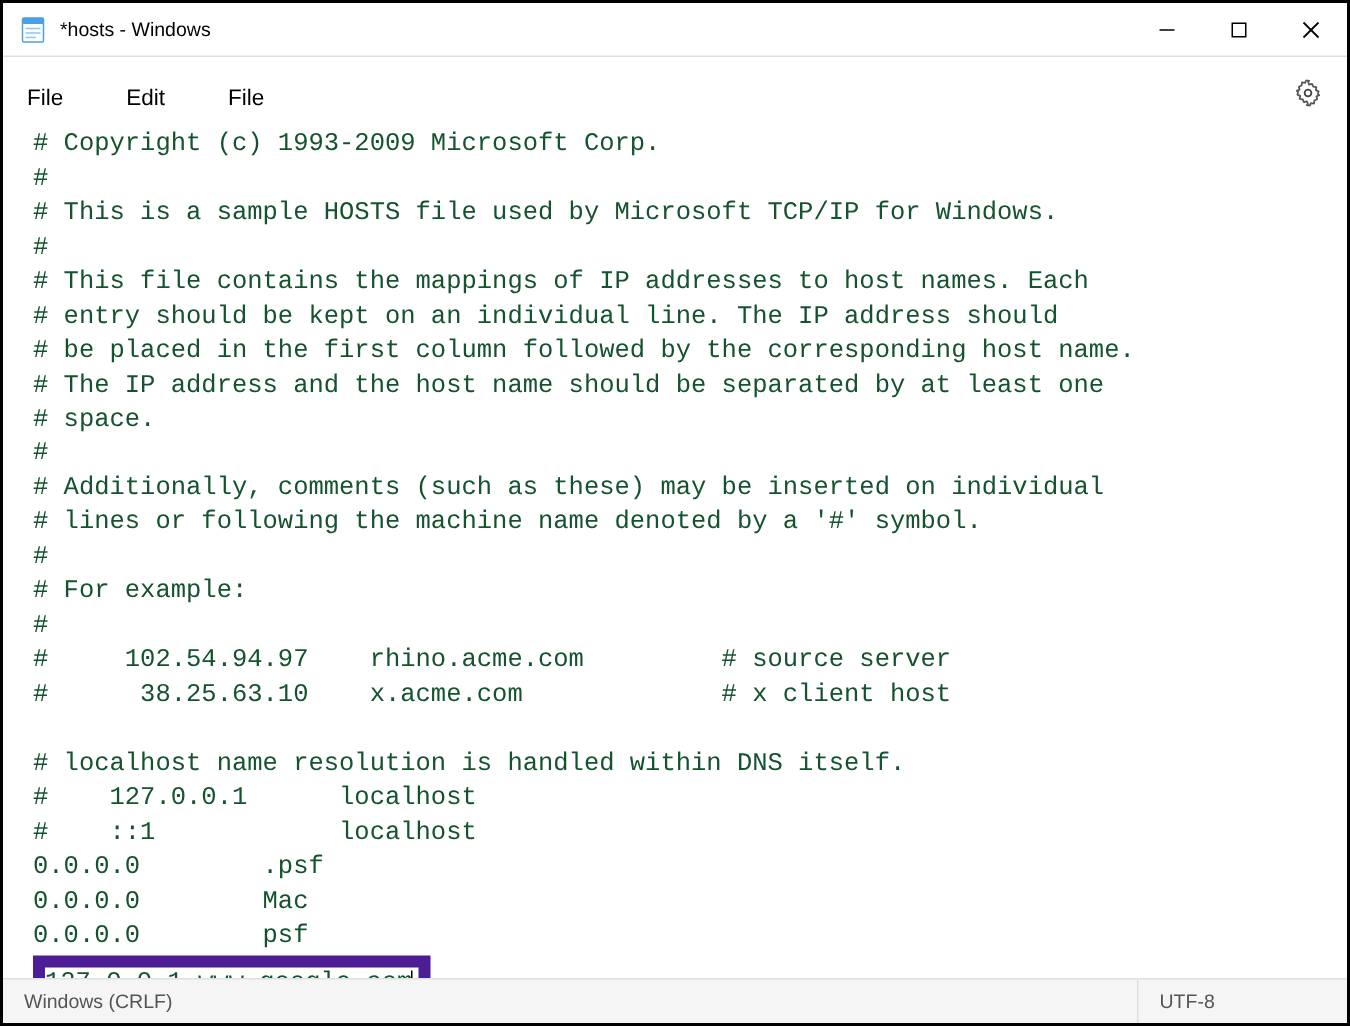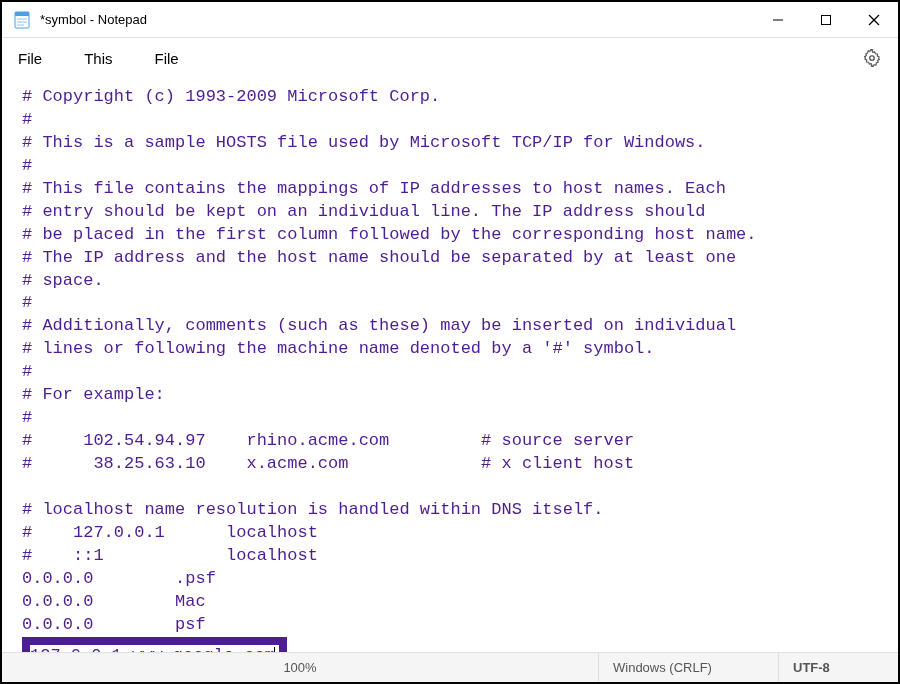--- a/index.html
+++ b/index.html
@@ -41,21 +41,21 @@
     align-items: center;
     justify-content: center;
     font-size: 14px;
     color: #000;
     cursor: pointer;
   }
   .win-btn svg { display: block; }
   .menu-bar {
     height: 40px;
     display: flex;
-    align-items: center;
+    align-items: flex-end;
     padding: 0 10px;
     gap: 30px;
     background: #fff;
   }
   .menu-item {
     font-size: 15px;
     color: #000;
     cursor: pointer;
     padding: 4px 6px;
   }
@@ -66,21 +66,21 @@
     cursor: pointer;
     color: #333;
   }
   .editor {
     flex: 1;
     padding: 8px 20px;
     font-family: Consolas, "Courier New", monospace;
     font-size: 17px;
     line-height: 1.35;
     white-space: pre;
-    color: #4c1d95;
+    color: #14532d;
     overflow: hidden;
     position: relative;
   }
   .hl {
     border: 8px solid #4c1d95;
     padding: 0 4px 0 0;
     display: inline-block;
   }
   .caret {
     display: inline-block;
@@ -101,36 +101,36 @@
   .status-cell {
     padding: 0 14px;
     border-left: 1px solid #ddd;
     height: 100%;
     display: flex;
     align-items: center;
   }
   .status-cell:first-child { border-left: none; flex: 1; }
   .status-cell.zoom { width: 130px; justify-content: center; }
   .status-cell.eol { width: 180px; }
-  .status-cell.enc { width: 120px; font-weight: bold; }
+  .status-cell.enc { width: 140px; }
 </style>
 </head>
 <body>
 
 <div class="title-bar">
   <div class="icon">
     <svg width="18" height="18" viewBox="0 0 18 18">
       <rect x="2" y="1" width="14" height="16" rx="1" fill="#ffffff" stroke="#4aa0e6" stroke-width="1"></rect>
       <rect x="2" y="1" width="14" height="4" rx="1" fill="#4aa0e6"></rect>
       <line x1="4" y1="8" x2="14" y2="8" stroke="#8bc5f0" stroke-width="1"></line>
       <line x1="4" y1="11" x2="14" y2="11" stroke="#8bc5f0" stroke-width="1"></line>
       <line x1="4" y1="14" x2="11" y2="14" stroke="#8bc5f0" stroke-width="1"></line>
     </svg>
   </div>
-  <div class="title">*symbol - Notepad</div>
+  <div class="title">*hosts - Windows</div>
   <div class="win-controls">
     <div class="win-btn">
       <svg width="12" height="12" viewBox="0 0 12 12">
           <line x1="1" y1="6" x2="11" y2="6" stroke="#000" stroke-width="1"></line>
         </svg>
     </div>
     <div class="win-btn">
       <svg width="12" height="12" viewBox="0 0 12 12">
           <rect x="1.5" y="1.5" width="9" height="9" fill="none" stroke="#000" stroke-width="1"></rect>
         </svg>
@@ -139,30 +139,29 @@
       <svg width="12" height="12" viewBox="0 0 12 12">
           <line x1="1" y1="1" x2="11" y2="11" stroke="#000" stroke-width="1.2"></line>
           <line x1="11" y1="1" x2="1" y2="11" stroke="#000" stroke-width="1.2"></line>
         </svg>
     </div>
   </div>
 </div>
 
 <div class="menu-bar">
   <div class="menu-item">File</div>
-  <div class="menu-item">This</div>
+  <div class="menu-item">Edit</div>
   <div class="menu-item">File</div>
   <div class="menu-spacer"></div>
   <div class="settings-btn">
     <svg width="18" height="18" viewBox="0 0 24 24" fill="none" stroke="#444" stroke-width="1.6">
       <circle cx="12" cy="12" r="3"></circle>
       <path d="M12 2l1 2.5 2.6-.6 1.1 2.4 2.7.4-.4 2.7 2.4 1.1-.6 2.6L22 14l-2.5 1 .6 2.6-2.4 1.1-.4 2.7-2.7-.4-1.1 2.4-2.6-.6L12 22l-1-2.5-2.6.6-1.1-2.4-2.7-.4.4-2.7-2.4-1.1.6-2.6L2 10l2.5-1-.6-2.6 2.4-1.1.4-2.7 2.7.4 1.1-2.4 2.6.6z" stroke-linejoin="round" opacity="0.9"></path>
     </svg>
   </div>
 </div>
 
 <div class="editor" id="editor"><div># Copyright (c) 1993-2009 Microsoft Corp.</div><div>#</div><div># This is a sample HOSTS file used by Microsoft TCP/IP for Windows.</div><div>#</div><div># This file contains the mappings of IP addresses to host names. Each</div><div># entry should be kept on an individual line. The IP address should</div><div># be placed in the first column followed by the corresponding host name.</div><div># The IP address and the host name should be separated by at least one</div><div># space.</div><div>#</div><div># Additionally, comments (such as these) may be inserted on individual</div><div># lines or following the machine name denoted by a '#' symbol.</div><div>#</div><div># For example:</div><div>#</div><div>#     102.54.94.97    rhino.acme.com         # source server</div><div>#      38.25.63.10    x.acme.com             # x client host</div><div>&nbsp;</div><div># localhost name resolution is handled within DNS itself.</div><div>#    127.0.0.1      localhost</div><div>#    ::1            localhost</div><div>0.0.0.0        .psf</div><div>0.0.0.0        Mac</div><div>0.0.0.0        psf</div><div><span class="hl">127.0.0.1 www.google.com<span class="caret"></span></span></div></div>
 
 <div class="status-bar">
-  <div class="status-cell zoom">100%</div>
   <div class="status-cell eol">Windows (CRLF)</div>
   <div class="status-cell enc">UTF-8</div>
 </div>
 
 </body></html>

